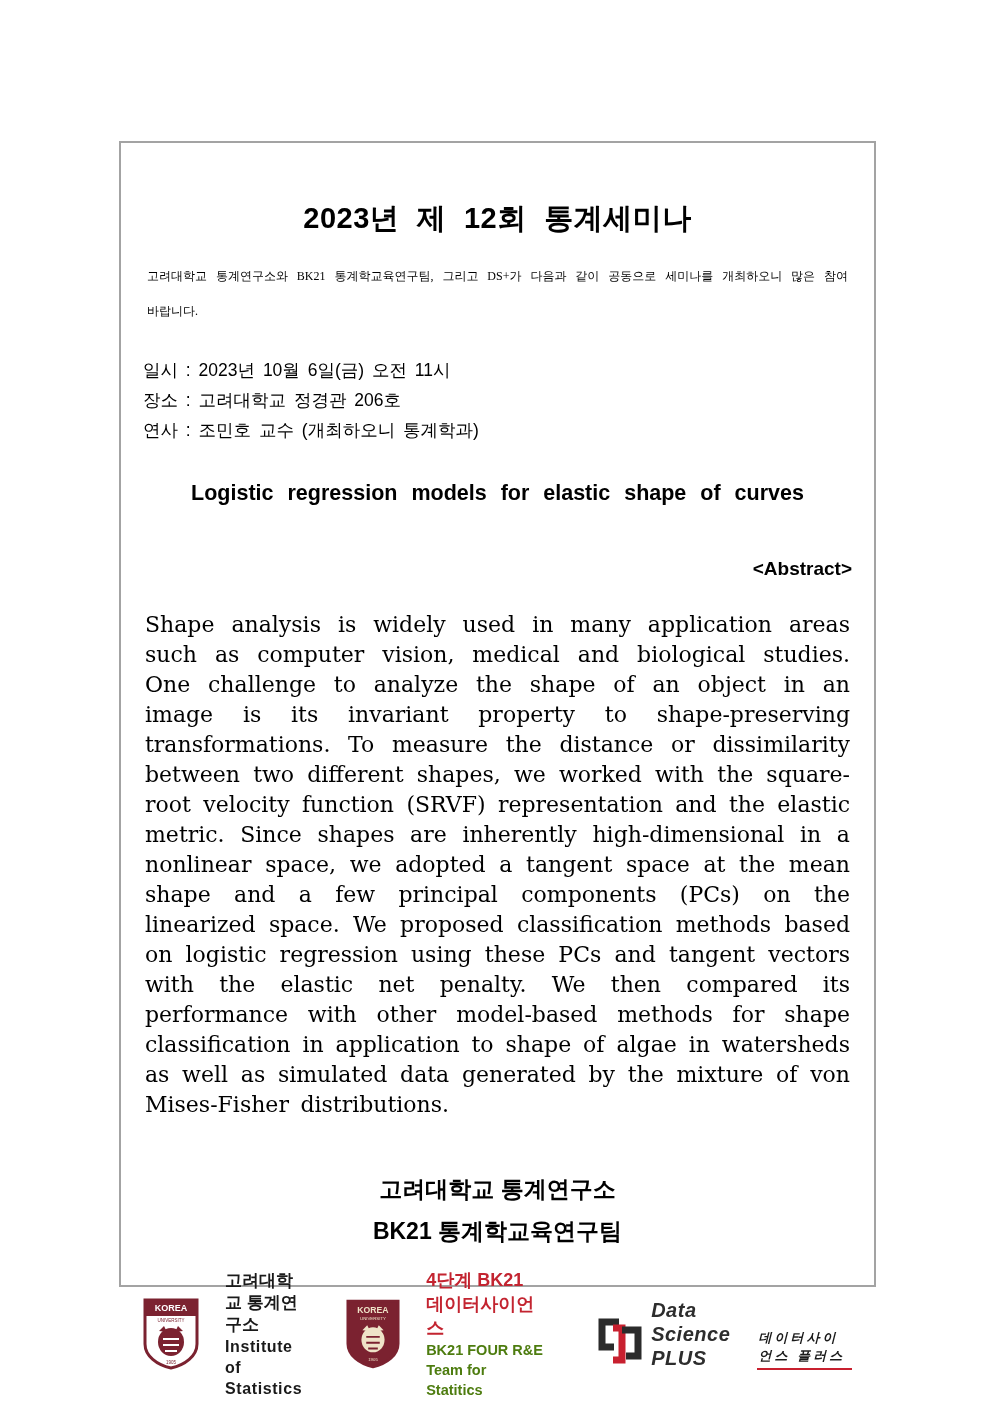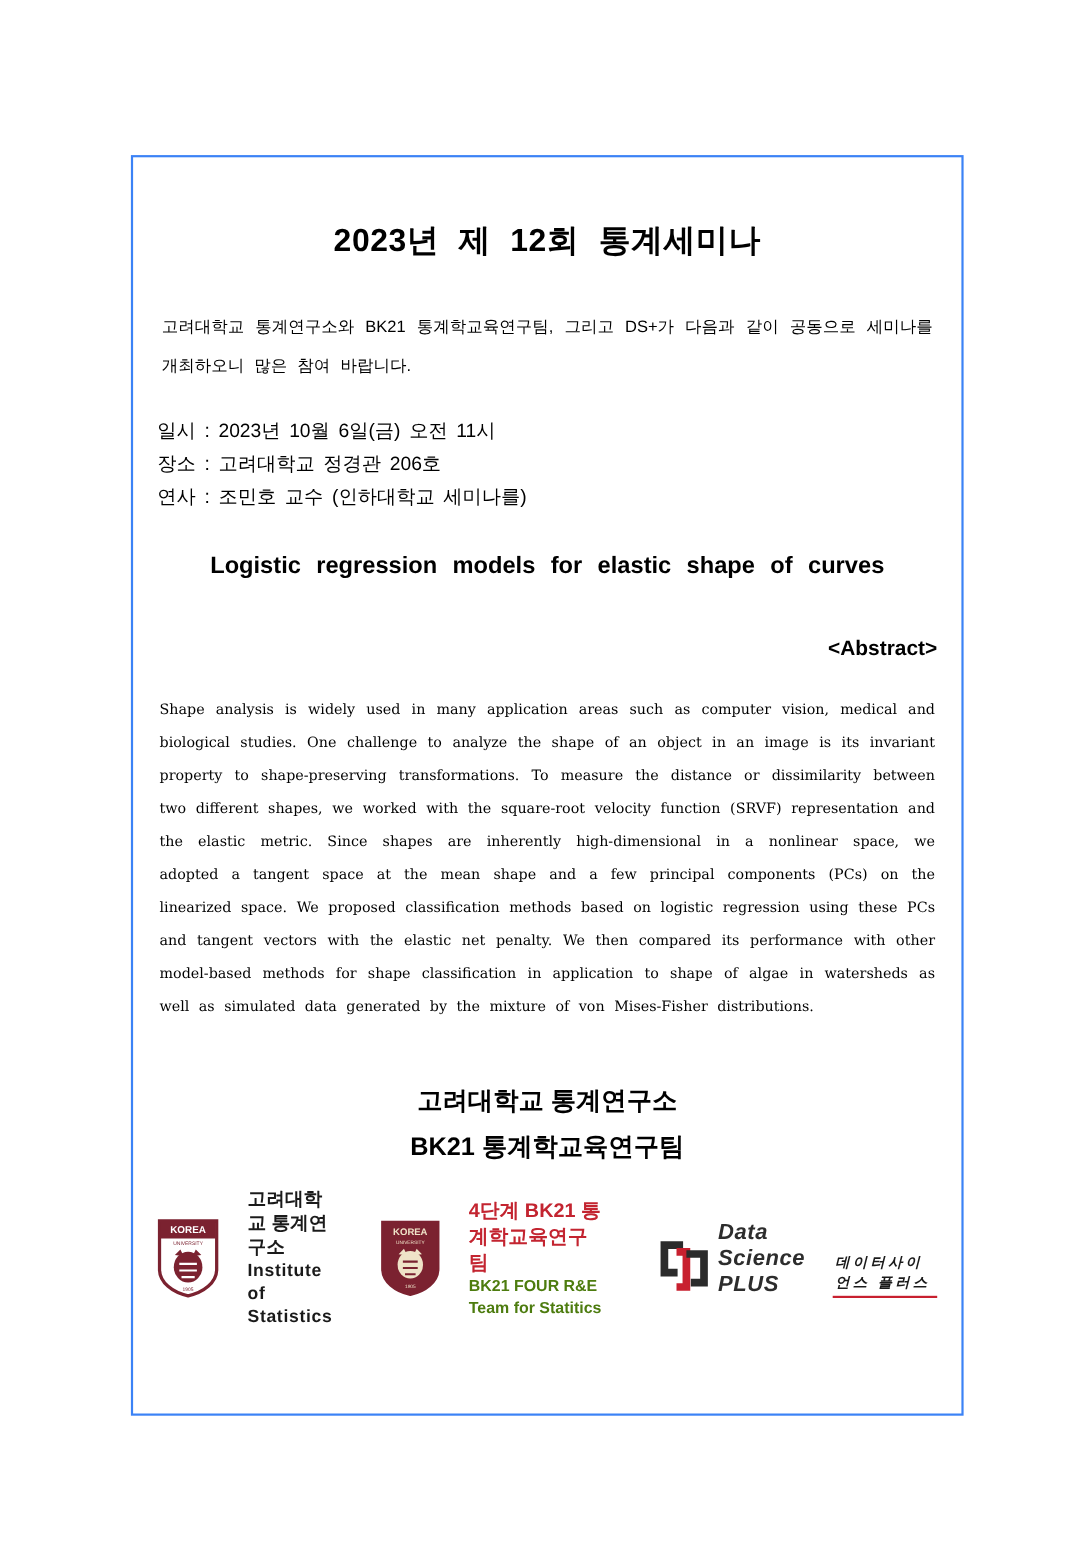--- a/index.html
+++ b/index.html
@@ -8,38 +8,39 @@
     background: #ffffff;
     position: relative;
     font-family: "Liberation Sans", sans-serif;
     color: #000000;
     overflow: hidden;
   }
   .frame {
     position: absolute;
     left: 119px; top: 141px;
     width: 757px; height: 1146px;
-    border: 2px solid #3b82f6;
+    border: 2px solid #a3a3a3;
     box-sizing: border-box;
     padding: 56px 22px 0 22px;
   }
   .page-title {
     margin: 0;
     text-align: center;
     font-size: 29px;
     font-weight: bold;
     letter-spacing: 0.5px;
     word-spacing: 9px;
   }
   .intro {
-    margin: 41px 4px 0 4px;
-    font-size: 15px;
+    margin: 20px 4px 0 4px;
+    font-size: 12px;
     line-height: 35px;
     text-align: justify;
     word-spacing: 5px;
+    font-family: Liberation Serif, serif;
   }
   .info {
     margin-top: 26px;
     font-size: 17.5px;
     line-height: 30px;
     word-spacing: 3px;
   }
   .talk-title {
     margin: 36px 0 0 0;
     text-align: center;
@@ -49,21 +50,21 @@
   }
   .abstract-heading {
     margin-top: 52px;
     text-align: right;
     font-size: 19px;
     font-weight: 600;
   }
   .abstract {
     margin: 30px 2px 0 2px;
     font-family: "DejaVu Serif", "Liberation Serif", serif;
-    font-size: 13px;
+    font-size: 22px;
     line-height: 30px;
     text-align: justify;
     word-spacing: 4.5px;
   }
   .hosts {
     margin-top: 48px;
     text-align: center;
     font-size: 23px;
     font-weight: bold;
     line-height: 42px;
@@ -99,21 +100,21 @@
 
 <div class="frame">
 
   <h1 class="page-title">2023년 제 12회 통계세미나</h1>
 
   <p class="intro">고려대학교 통계연구소와 BK21 통계학교육연구팀, 그리고 DS+가 다음과 같이 공동으로 세미나를 개최하오니 많은 참여 바랍니다.</p>
 
   <div class="info">
     <div>일시 : 2023년 10월 6일(금) 오전 11시</div>
     <div>장소 : 고려대학교 정경관 206호</div>
-    <div>연사 : 조민호 교수 (인하대학교 세미나를)</div>
+    <div>연사 : 조민호 교수 (개최하오니 통계학과)</div>
   </div>
 
   <h2 class="talk-title">Logistic regression models for elastic shape of curves</h2>
 
   <div class="abstract-heading">&lt;Abstract&gt;</div>
 
   <p class="abstract">Shape analysis is widely used in many application areas such as computer vision, medical and biological studies. One challenge to analyze the shape of an object in an image is its invariant property to shape-preserving transformations. To measure the distance or dissimilarity between two different shapes, we worked with the square-root velocity function (SRVF) representation and the elastic metric. Since shapes are inherently high-dimensional in a nonlinear space, we adopted a tangent space at the mean shape and a few principal components (PCs) on the linearized space. We proposed classification methods based on logistic regression using these PCs and tangent vectors with the elastic net penalty. We then compared its performance with other model-based methods for shape classification in application to shape of algae in watersheds as well as simulated data generated by the mixture of von Mises-Fisher distributions.</p>
 
   <div class="hosts">
     <div>고려대학교 통계연구소</div>
@@ -151,21 +152,21 @@
           <text x="28" y="22" text-anchor="middle" font-size="4.5" fill="#efe3c8" font-family="Liberation Sans, sans-serif">UNIVERSITY</text>
           <g fill="#efe3c8">
             <ellipse cx="28" cy="42" rx="12" ry="13"></ellipse>
             <path d="M17 32 l5 -5 3 6 z M39 32 l-5 -5 -3 6 z"></path>
             <path d="M21 38 h14 v2 h-14 z M21 44 h14 v2 h-14 z M23 50 h10 v2 h-10 z" fill="#7b2230"></path>
           </g>
           <text x="28" y="64" text-anchor="middle" font-size="4.5" fill="#efe3c8" font-family="Liberation Sans, sans-serif">1905</text>
         </svg>
       </span>
       <span class="logo-text">
-        <span class="l2-line1">4단계 BK21 통계학교육연구팀</span>
+        <span class="l2-line1">4단계 BK21 데이터사이언스</span>
         <span class="l2-line2">BK21 FOUR R&amp;E Team for Statitics</span>
       </span>
     </div>
 
     <div class="logo-ds">
       <span>
         <svg width="62" height="56" viewBox="0 0 62 56">
           <path d="M30 8 H13 V33 H25" fill="none" stroke="#2b2b2b" stroke-width="7"></path>
           <path d="M24 14 H33 V46 H24" fill="none" stroke="#c8202f" stroke-width="7"></path>
           <path d="M33 16 H49 V42 H37" fill="none" stroke="#2b2b2b" stroke-width="7"></path>

